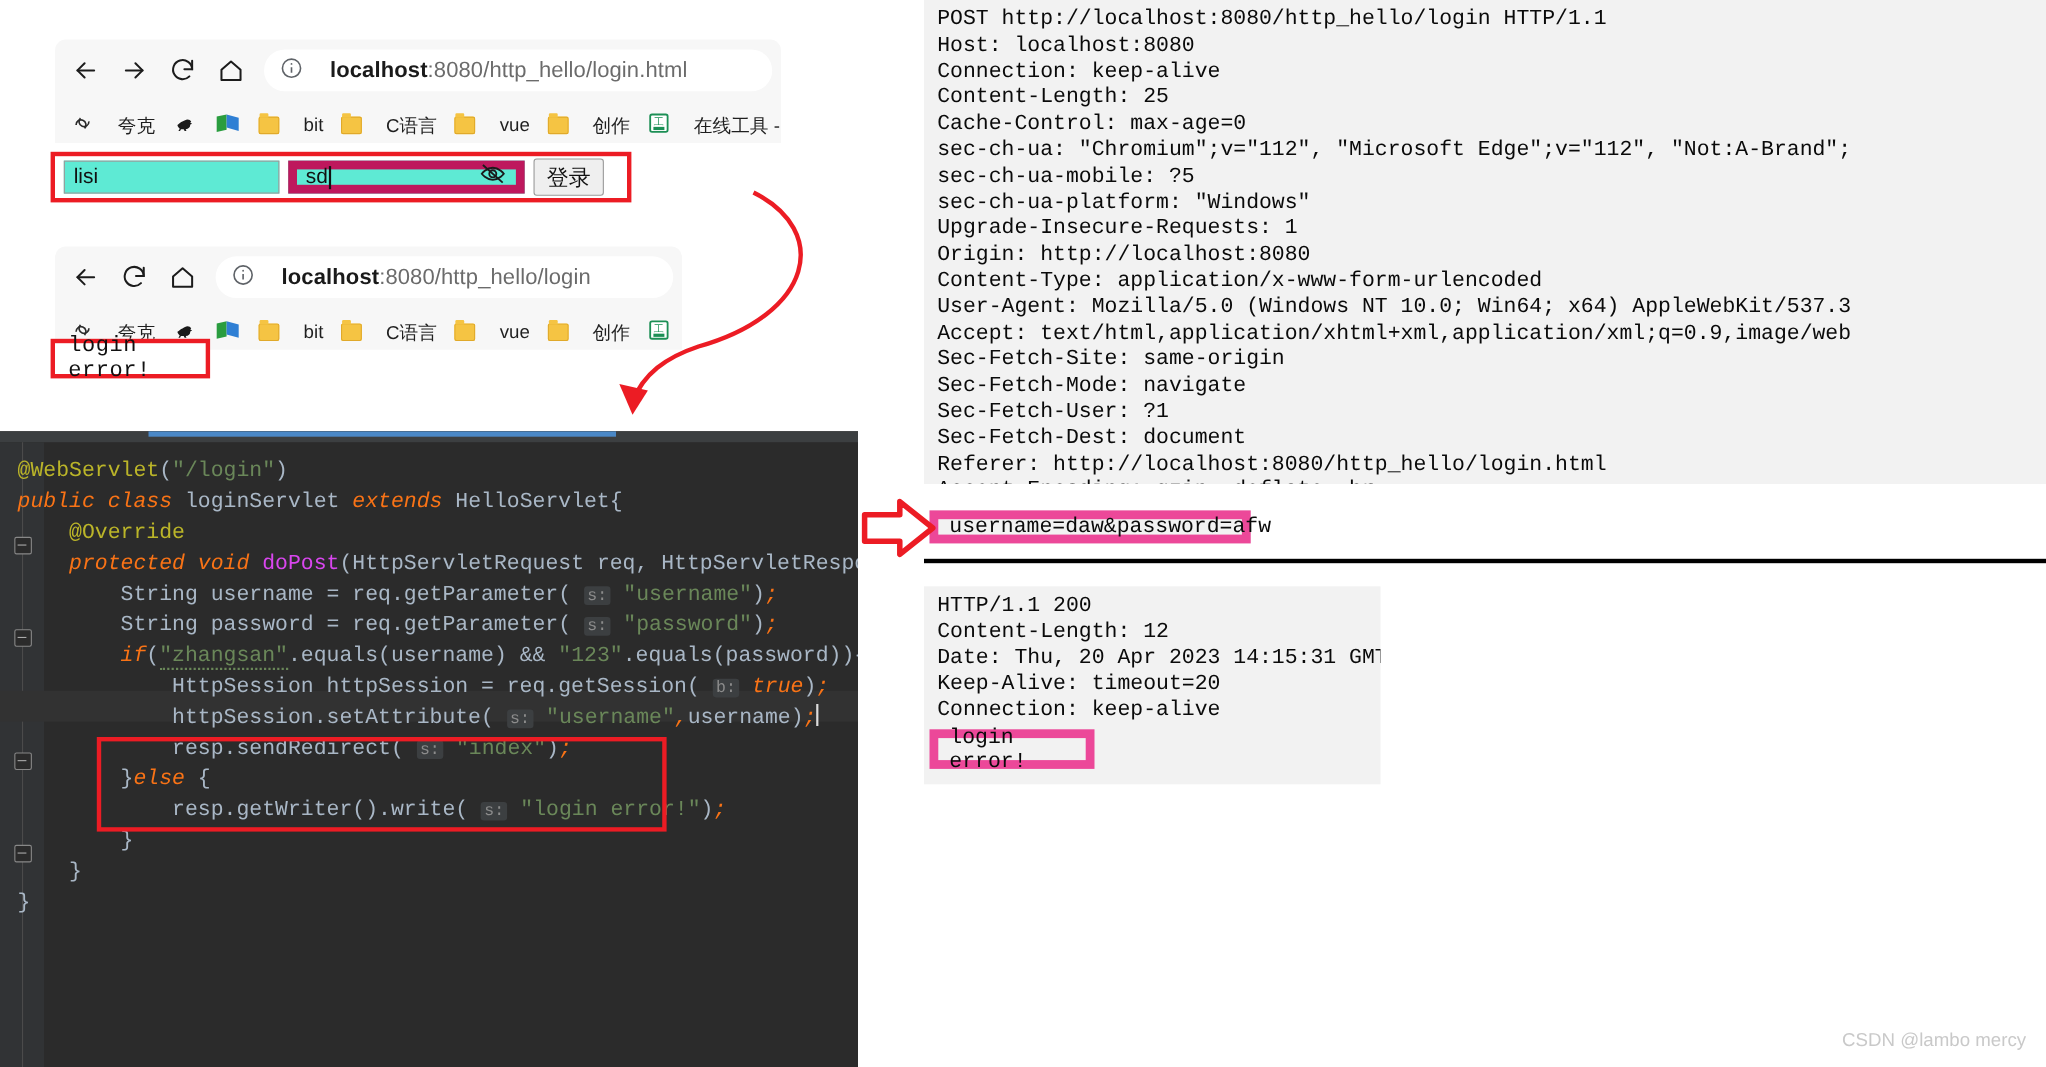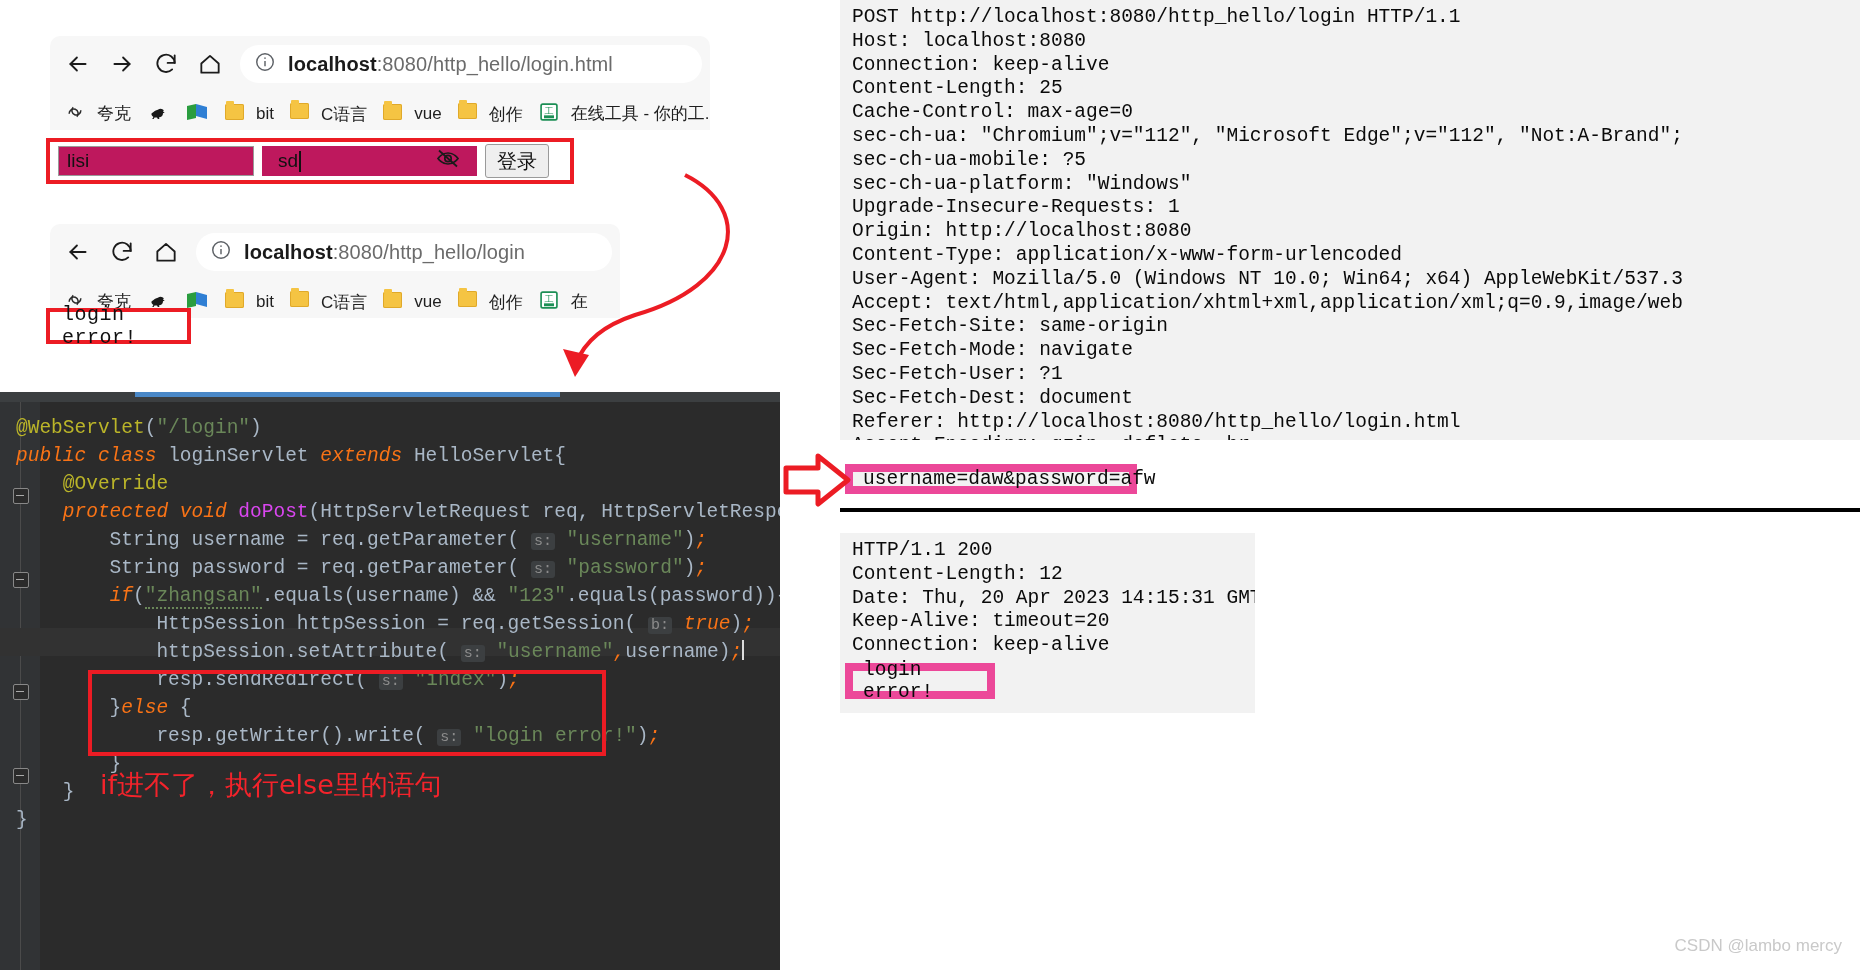--- a/index.html
+++ b/index.html
@@ -33,42 +33,42 @@
     font-size:0;
   }
   .nav-btn svg{display:block;}
   .omnibox{
     flex:1;
     height:38px;
     background:#ffffff;
     border-radius:19px;
     display:flex;align-items:center;
     padding:0 14px;
-    gap:12px;
+    gap:24px;
     margin-left:6px;
     overflow:hidden;
   }
   .omnibox .info-ico{flex:0 0 auto;}
   .url{
     font-size:20px;
     color:#6b6b6b;
     white-space:nowrap;
     letter-spacing:0.1px;
   }
   .url b{color:#1a1a1a;font-weight:600;}
   .bw-bookmarks{
     display:flex;align-items:center;
     height:44px;
     padding:0 10px;
     gap:6px;
     border-bottom:1px solid #dadada;
     overflow:hidden;
   }
   .bm{
-    display:flex;gap:12px;
+    display:flex;align-items:center;gap:22px;
     padding:3px 5px;
     border-radius:5px;
     white-space:nowrap;
   }
   .bm-label{font-size:17px;color:#1f1f1f;}
   .folder-ico{
     width:19px;height:16px;
     background:#f5c443;
     border-radius:2px;
     position:relative;
@@ -86,21 +86,21 @@
     border:4px solid #ec1c24;
     background:#ffffff;
     display:flex;align-items:center;
     padding:6px 8px;
     gap:8px;
     box-sizing:border-box;
   }
   .txt-input{
     height:30px;
     border:1px solid #9a9a9a;
-    background:#be185d;
+    background:#5eead4;
     font-family:"Liberation Sans", sans-serif;
     font-size:19px;
     color:#111;
     padding:0 8px;
     box-sizing:border-box;
     display:flex;align-items:center;
   }
   .txt-input.focused{
     border:8px solid #be185d;
   }
@@ -452,21 +452,20 @@
   <div class="fold" style="top:180px;"></div>
   <div class="fold" style="top:292px;"></div>
   <div class="fold" style="top:376px;"></div>
 
   <div class="hl-line" style="top:236px;"></div>
 
   <pre class="code"><span class="line"><span class="k-ann">@WebServlet</span>(<span class="k-str">"/login"</span>)</span><span class="line"><span class="k-kw">public</span> <span class="k-kw">class</span> loginServlet <span class="k-kw">extends</span> HelloServlet{</span><span class="line">    <span class="k-ann">@Override</span></span><span class="line">    <span class="k-kw">protected</span> <span class="k-kw">void</span> <span class="k-fn">doPost</span>(HttpServletRequest req, HttpServletResponse resp)</span><span class="line">        String username = req.getParameter( <span class="k-hint">s:</span> <span class="k-str">"username"</span>)<span class="k-kw">;</span></span><span class="line">        String password = req.getParameter( <span class="k-hint">s:</span> <span class="k-str">"password"</span>)<span class="k-kw">;</span></span><span class="line">        <span class="k-kw">if</span>(<span class="k-str squiggle">"zhangsan"</span>.equals(username) &amp;&amp; <span class="k-str">"123"</span>.equals(password)){</span><span class="line">            HttpSession httpSession = req.getSession( <span class="k-hint">b:</span> <span class="k-kw">true</span>)<span class="k-kw">;</span></span><span class="line">            httpSession.setAttribute( <span class="k-hint">s:</span> <span class="k-str">"username"</span><span class="k-kw">,</span>username)<span class="k-kw">;</span><span class="ed-caret"></span></span><span class="line">            resp.sendRedirect( <span class="k-hint">s:</span> <span class="k-str">"index"</span>)<span class="k-kw">;</span></span><span class="line">        }<span class="k-kw">else</span> {</span><span class="line">            resp.getWriter().write( <span class="k-hint">s:</span> <span class="k-str">"login error!"</span>)<span class="k-kw">;</span></span><span class="line">        }</span><span class="line">    }</span><span class="line">}</span></pre>
 
   <div class="code-red-box" style="left:88px;top:278px;width:518px;height:86px;"></div>
 
-  <div class="cn-note" style="left:100px;top:375px;">if进不了，执行else里的语句</div>
 </div>
 
 <div class="http-panel" style="left:840px;top:0px;width:1020px;height:440px;"><span>POST http://localhost:8080/http_hello/login HTTP/1.1</span>
 <span>Host: localhost:8080</span>
 <span>Connection: keep-alive</span>
 <span>Content-Length: 25</span>
 <span>Cache-Control: max-age=0</span>
 <span>sec-ch-ua: "Chromium";v="112", "Microsoft Edge";v="112", "Not:A-Brand";</span>
 <span>sec-ch-ua-mobile: ?5</span>
 <span>sec-ch-ua-platform: "Windows"</span>

